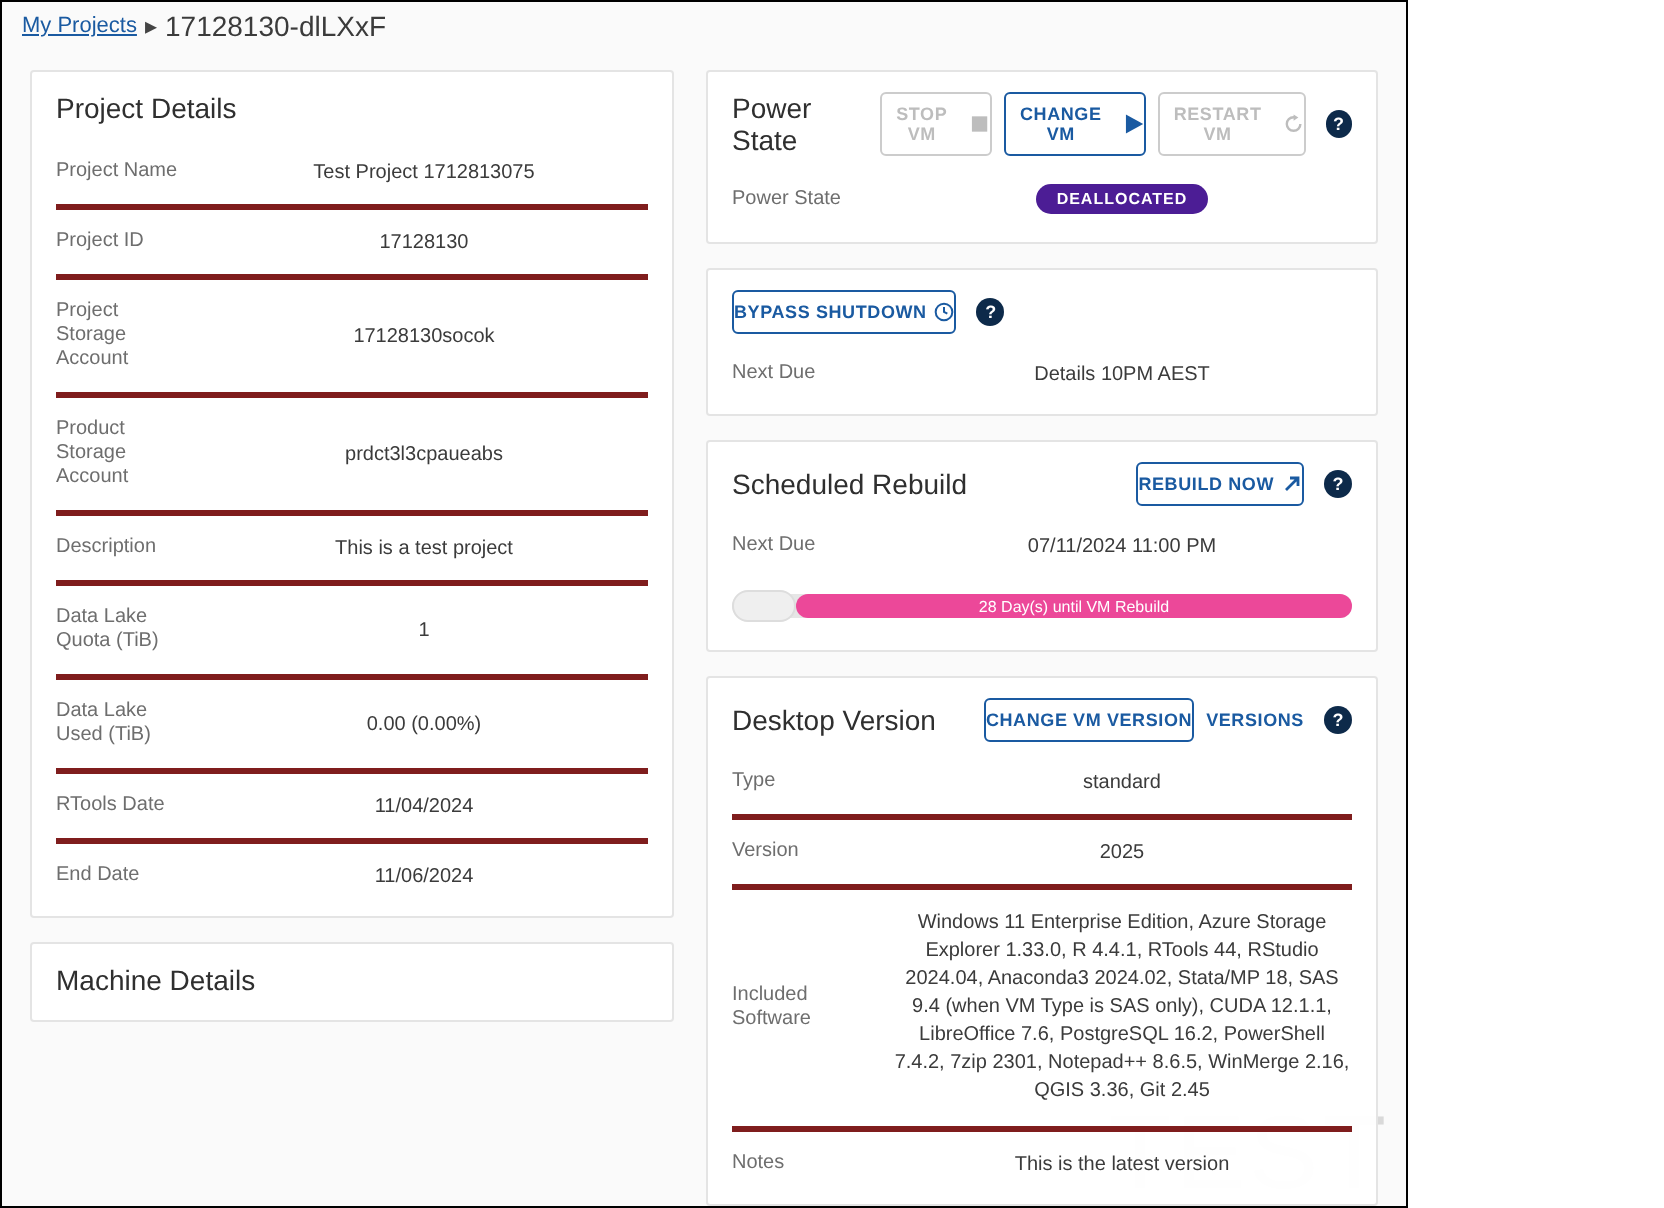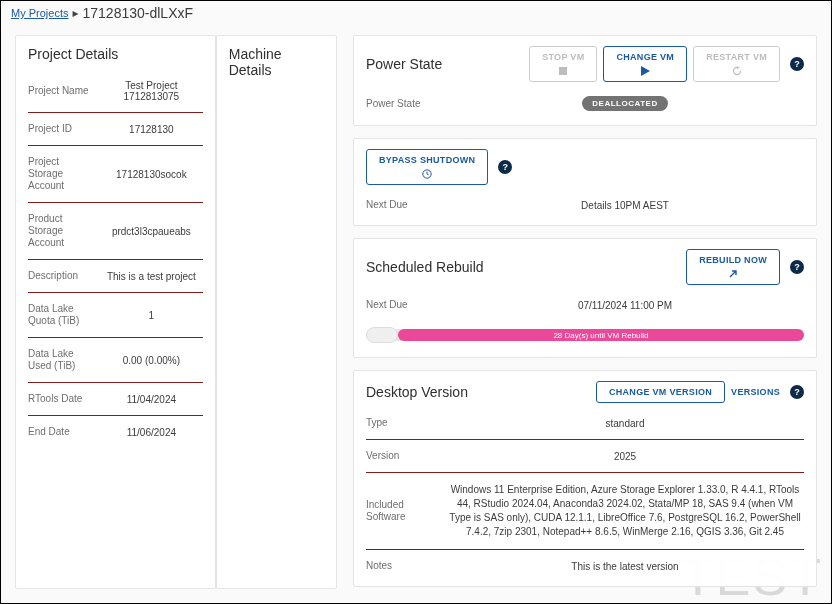--- a/index.html
+++ b/index.html
@@ -1,39 +1,39 @@
 <!DOCTYPE html>
 <html><head>
 <meta charset="utf-8">
 <style>
   * { box-sizing: border-box; margin: 0; padding: 0; }
   html, body { width: 832px; height: 604px; font-family: Arial, Helvetica, sans-serif; font-size: 11px; color: #333; background: #fff; overflow: hidden; }
-  .frame { width: 832px; height: 604px; border: 1px solid #000; position: relative; background: #fafafa; }
+  .frame { width: 704px; height: 604px; border: 1px solid #000; position: relative; background: #fafafa; }
   .breadcrumb { padding: 4px 10px 6px 10px; font-size: 12px; display: flex; align-items: center; gap: 4px; }
   .breadcrumb a { color: #1a5aa1; text-decoration: underline; font-size: 11px; }
   .breadcrumb .sep { color: #444; }
   .breadcrumb .name { font-size: 14px; font-weight: 400; color: #3b3b3b; }
   .cols { display: flex; gap: 16px; padding: 8px 14px 14px 14px; height: calc(100% - 26px); }
-  .left { width: 322px; display: flex; flex-direction: row; gap: 0; }
+  .left { width: 322px; display: flex; flex-direction: column; gap: 12px; }
   .right { flex: 1; display: flex; flex-direction: column; gap: 12px; position: relative; }
   .card { background: #fff; border: 1px solid #e4e4e4; border-radius: 2px; padding: 10px 12px 4px 12px; }
   .card-title { font-size: 14px; font-weight: 400; color: #2f2f2f; margin-bottom: 8px; }
   .kv-table { width: 100%; border-collapse: collapse; }
-  .kv-table td { padding: 10px 0; border-top: 1px solid #7f1d1d; vertical-align: middle; font-size: 10px; color: #6e6e6e; }
+  .kv-table td { padding: 10px 0; border-top: 3px solid #7f1d1d; vertical-align: middle; font-size: 10px; color: #6e6e6e; }
   .kv-table tr:first-child td { border-top: none; }
   .kv-table td.k { width: 72px; color: #6e6e6e; padding-right: 8px; line-height: 1.2; }
   .kv-table td.v { color: #3b3b3b; text-align: center; }
   .card-header-row { display: flex; align-items: center; justify-content: space-between; margin-bottom: 4px; }
   .card-header-row .card-title { margin-bottom: 0; }
   .btnrow { display: flex; align-items: center; gap: 6px; }
-  .btn { border: 1px solid #1a5aa1; border-radius: 3px; background: #fff; color: #1a5aa1; font-size: 9px; font-weight: 700; padding: 5px 12px; display: inline-flex; align-items: center; gap: 4px; cursor: pointer; letter-spacing: 0.3px; flex-direction: column; }
+  .btn { border: 1px solid #1a5aa1; border-radius: 3px; background: #fff; color: #1a5aa1; font-size: 9px; font-weight: 700; padding: 5px 0; display: inline-flex; align-items: center; gap: 4px; cursor: pointer; letter-spacing: 0.3px; }
   .btn.disabled { border-color: #ccc; color: #bdbdbd; cursor: default; }
   .btn svg { width: 10px; height: 10px; }
   .help { width: 14px; height: 14px; border-radius: 50%; background: #0d2a4a; color: #fff; display: inline-flex; align-items: center; justify-content: center; font-size: 9px; font-weight: 700; margin-left: 4px; cursor: pointer; }
-  .chip { display: inline-block; border-radius: 10px; background: #737373; color: #fff; font-size: 8px; font-weight: 700; padding: 3px 10px; letter-spacing: 0.5px; }
+  .chip { display: inline-block; border-radius: 10px; background: #4c1d95; color: #fff; font-size: 8px; font-weight: 700; padding: 3px 10px; letter-spacing: 0.5px; }
   .chip.ready { background: #0a7d28; padding: 3px 20px; }
   .progress-wrap { position: relative; margin: 6px 0 10px 0; height: 16px; }
   .progress-track { position: absolute; left: 0; right: 0; top: 2px; height: 12px; border-radius: 10px; background: #e6e6e6; }
   .progress-bar { position: absolute; left: 32px; right: 0; top: 2px; height: 12px; border-radius: 8px; background: #ec4899; color: #fff; font-size: 8px; display: flex; align-items: center; justify-content: center; }
   .progress-thumb { position: absolute; left: 0; top: 0; width: 32px; height: 16px; border-radius: 10px; background: #efefef; border: 1px solid #ddd; }
   .kv-right td.k { width: 80px; }
   .watermark { position: absolute; right: -6px; bottom: -18px; font-size: 52px; font-weight: 400; color: #d9d9d9; letter-spacing: 2px; pointer-events: none; user-select: none; z-index: 0; }
   .software { line-height: 1.4; font-size: 9px; color: #444; }
   .right .card { position: relative; z-index: 1; background: rgba(255,255,255,0.96); }
 </style>

